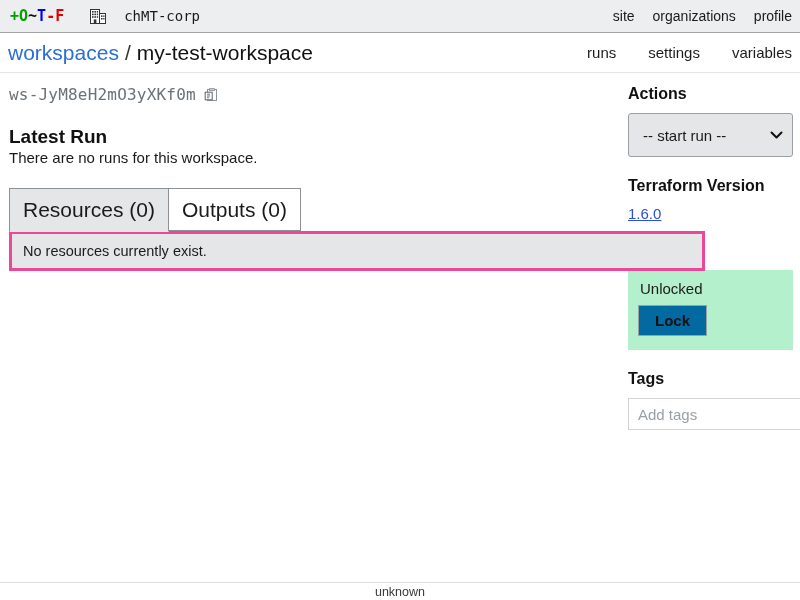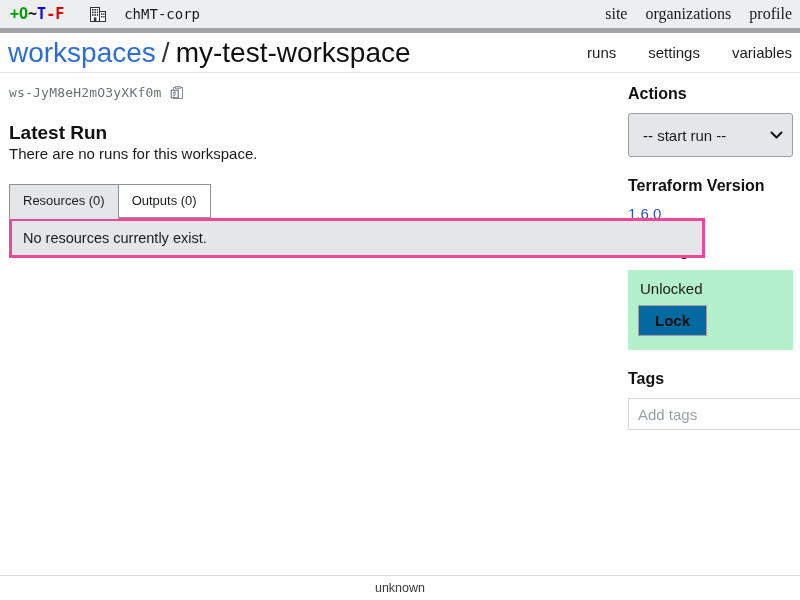--- a/index.html
+++ b/index.html
@@ -13,21 +13,21 @@
     font-family: "Liberation Sans", sans-serif;
     font-size: 15px;
     color: #111111;
     overflow: hidden;
   }
 
   
   .topbar {
     height: 33px;
     background: #eceeef;
-    border-bottom: 5px solid #a3a3a3;
+    border-bottom: 1px solid #a3a3a3;
     display: flex;
     align-items: center;
     padding: 0 8px 0 6px;
   }
   .brand {
     font-family: "DejaVu Sans Mono", monospace;
     font-size: 15px;
     font-weight: bold;
     letter-spacing: 0px;
     white-space: pre;
@@ -47,38 +47,38 @@
     font-size: 14px;
     color: #1a1a1a;
   }
   .org-icon { display: block; width: 17px; height: 17px; }
 
   .topnav {
     margin-left: auto;
     display: flex;
     align-items: center;
     gap: 18px;
-    font-family: Liberation Serif, serif;
-    font-size: 16px;
+    font-family: Liberation Sans, sans-serif;
+    font-size: 14px;
   }
   .topnav a {
     color: #1a1a1a;
     text-decoration: none;
   }
 
   
   .crumbrow {
     height: 40px;
     display: flex;
     align-items: center;
     padding: 0 8px 0 8px;
     border-bottom: 1px solid #e3e5e7;
   }
   .crumb {
-    font-size: 28px;
+    font-size: 21px;
     display: flex;
     align-items: baseline;
     gap: 6px;
     white-space: pre;
   }
   .crumb a { color: #2b6ed6; text-decoration: none; }
   .crumb .sep { color: #333; }
   .crumb .cur { color: #111; }
 
   .subnav {
@@ -106,21 +106,21 @@
 
   
   .wsid-row {
     display: flex;
     align-items: center;
     gap: 8px;
     margin-bottom: 22px;
   }
   .wsid {
     font-family: "DejaVu Sans Mono", monospace;
-    font-size: 13px;
+    font-size: 16px;
     color: #6a7278;
     letter-spacing: 0.2px;
   }
   .copy-icon { display: block; width: 14px; height: 14px; }
 
   h2.section {
     font-size: 19px;
     font-weight: bold;
     margin: 0 0 1px 0;
     color: #111;
@@ -132,21 +132,21 @@
   }
 
   
   .tabs {
     display: flex;
     margin: 0;
     position: relative;
     z-index: 2;
   }
   .tab {
-    font-size: 13px;
+    font-size: 21px;
     padding: 8px 13px 8px 13px;
     border: 1px solid #8d9196;
     cursor: pointer;
     color: #1a1a1a;
     line-height: 1.2;
   }
   .tab.active {
     background: #e4e6e8;
     border-bottom-color: #e4e6e8;
     margin-bottom: -1px;
@@ -235,21 +235,21 @@
     padding: 0 9px;
   }
   .tags-input::placeholder { color: #9aa0a6; }
 
   
   .footer {
     position: absolute;
     left: 0;
     bottom: 0;
     width: 800px;
-    height: 25px;
+    height: 18px;
     border-top: 1px solid #dcdee0;
     display: flex;
     align-items: center;
     justify-content: center;
     font-size: 12.5px;
     color: #3a3a3a;
     background: #ffffff;
   }
 </style>
 </head>

